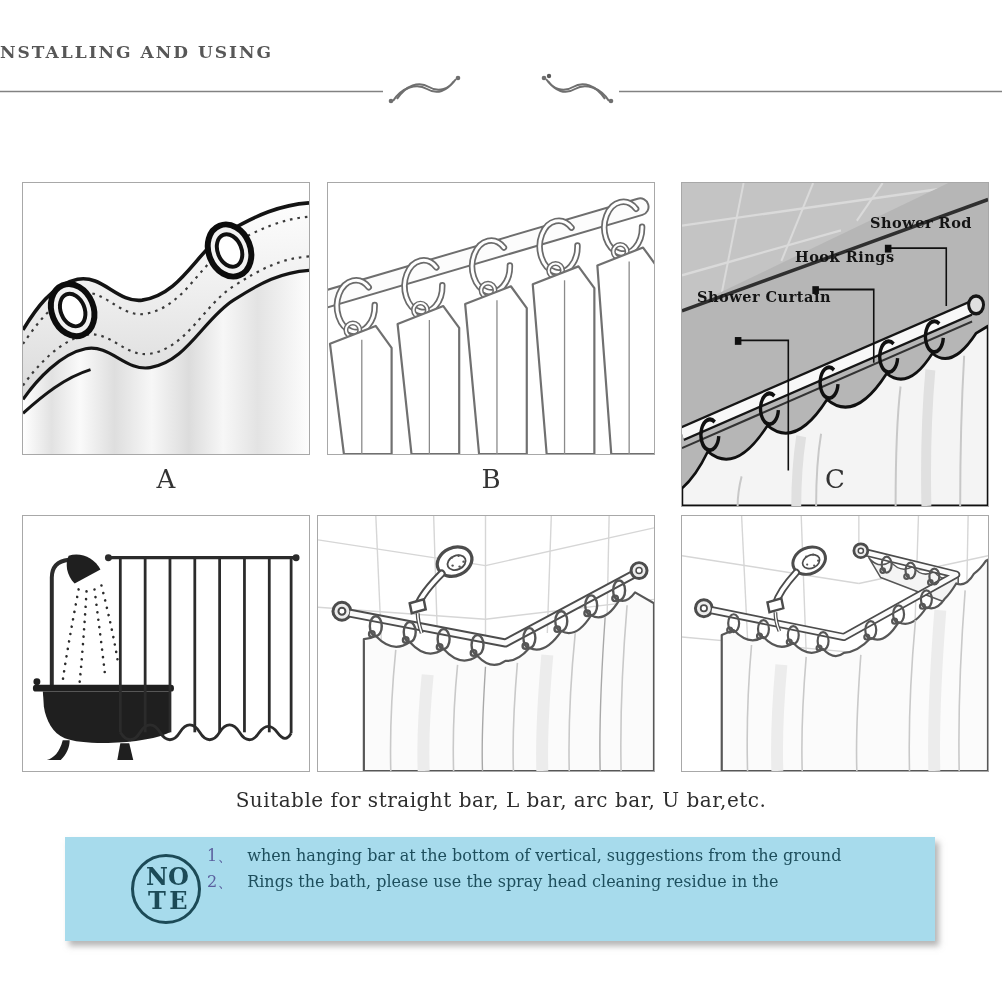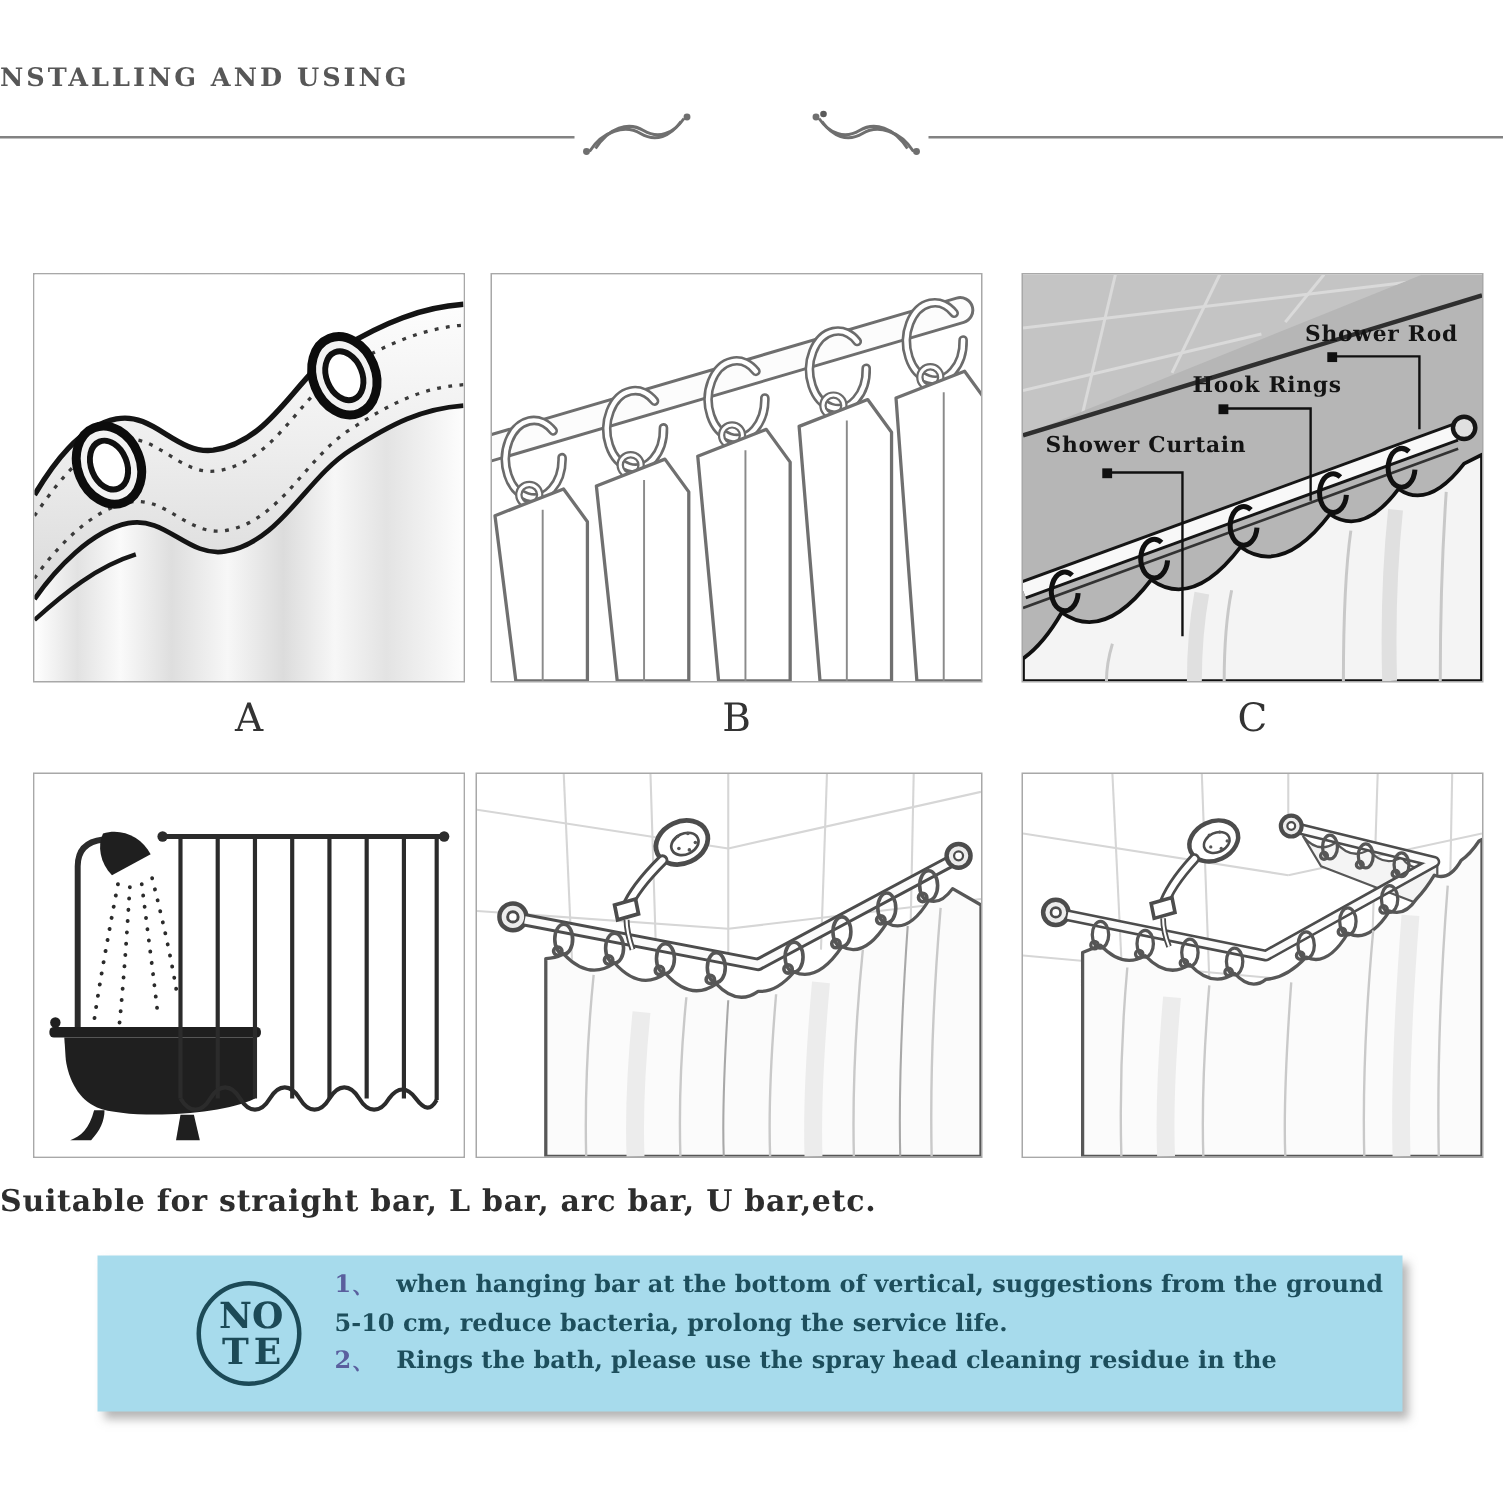--- a/index.html
+++ b/index.html
@@ -5,42 +5,42 @@
   html,body{margin:0;padding:0;background:#ffffff;}
   #page{position:relative;width:1002px;height:1002px;background:#fff;overflow:hidden;
         font-family:"DejaVu Serif","Liberation Serif",serif;}
   .title{position:absolute;top:42px;left:0;width:100%;text-align:left;
          font-size:17px;font-weight:bold;letter-spacing:2px;color:#575757;}
   .divider{position:absolute;top:72px;left:0;width:1002px;height:36px;}
   .panel{position:absolute;border:1.5px solid #a8a8a8;box-sizing:border-box;background:#fff;}
   .panel svg{display:block;width:100%;height:100%;}
   #panel-a{left:22px;top:182px;width:288px;height:273px;}
   #panel-b{left:327px;top:182px;width:328px;height:273px;}
-  #panel-c{left:681px;top:182px;width:308px;height:273px;}
+  #panel-c{left:681px;top:182px;width:308px;height:325px;}
   #panel-d{left:22px;top:515px;width:288px;height:257px;}
   #panel-e{left:317px;top:515px;width:338px;height:257px;}
   #panel-f{left:681px;top:515px;width:308px;height:257px;}
   .fig-label{position:absolute;top:464px;font-size:26px;color:#333;text-align:center;}
   #fig-label-a{left:22px;width:288px;}
   #fig-label-b{left:327px;width:328px;}
   #fig-label-c{left:681px;width:308px;}
   .clabel{position:absolute;font-size:14.5px;font-weight:bold;color:#141414;white-space:nowrap;
           letter-spacing:0.5px;}
   #clabel-rod{left:188px;top:31px;}
   #clabel-rings{left:113px;top:65px;}
   #clabel-curtain{left:15px;top:105px;text-align:center;}
-  .caption{position:absolute;top:788px;left:0;width:100%;
-           font-size:20px;font-weight:bold;color:#2d2d2d;letter-spacing:0.5px;}
+  .caption{position:absolute;top:788px;left:0;width:100%;text-align:center;
+           font-size:20px;font-weight:normal;color:#2d2d2d;letter-spacing:0.5px;}
   .note-box{position:absolute;left:65px;top:837px;width:870px;height:104px;
             background:#a7dbec;box-shadow:4px 5px 6px rgba(110,110,110,.5);}
   .note-badge{position:absolute;left:66px;top:17px;width:70px;height:70px;box-sizing:border-box;
               border:3px solid #1c4a57;border-radius:50%;display:grid;
               grid-template-columns:1fr 1fr;align-items:center;justify-items:center;
               padding:8px 12px;color:#1c4a57;font-weight:bold;font-size:24px;line-height:1;}
-  .note-text{position:absolute;left:158px;top:6px;color:#1d4e5c;font-weight:bold;font-size:16px;}
+  .note-text{position:absolute;left:142px;top:6px;color:#1d4e5c;font-weight:normal;font-size:16px;}
   .note-line{line-height:25.5px;white-space:nowrap;}
   .note-num{color:#5a5f9e;margin-right:14px;}
 </style>
 </head>
 <body>
 
 <div id="page">
 
   <div class="title">NSTALLING AND USING</div>
 
@@ -391,21 +391,18 @@
       <span>N</span>
       <span>O</span>
       <span>T</span>
       <span>E</span>
     </div>
     <div class="note-text">
       <div class="note-line">
         <span class="note-num">1、</span><span>when hanging bar at the bottom of vertical, suggestions from the ground</span>
       </div>
       <div class="note-line">
-        <span>5-10 cm, reduce bacteria, prolong the service life.</span>
-      </div>
-      <div class="note-line">
         <span class="note-num">2、</span><span>Rings the bath, please use the spray head cleaning residue in the</span>
       </div>
     </div>
   </div>
 
 </div>
 
 </body></html>

